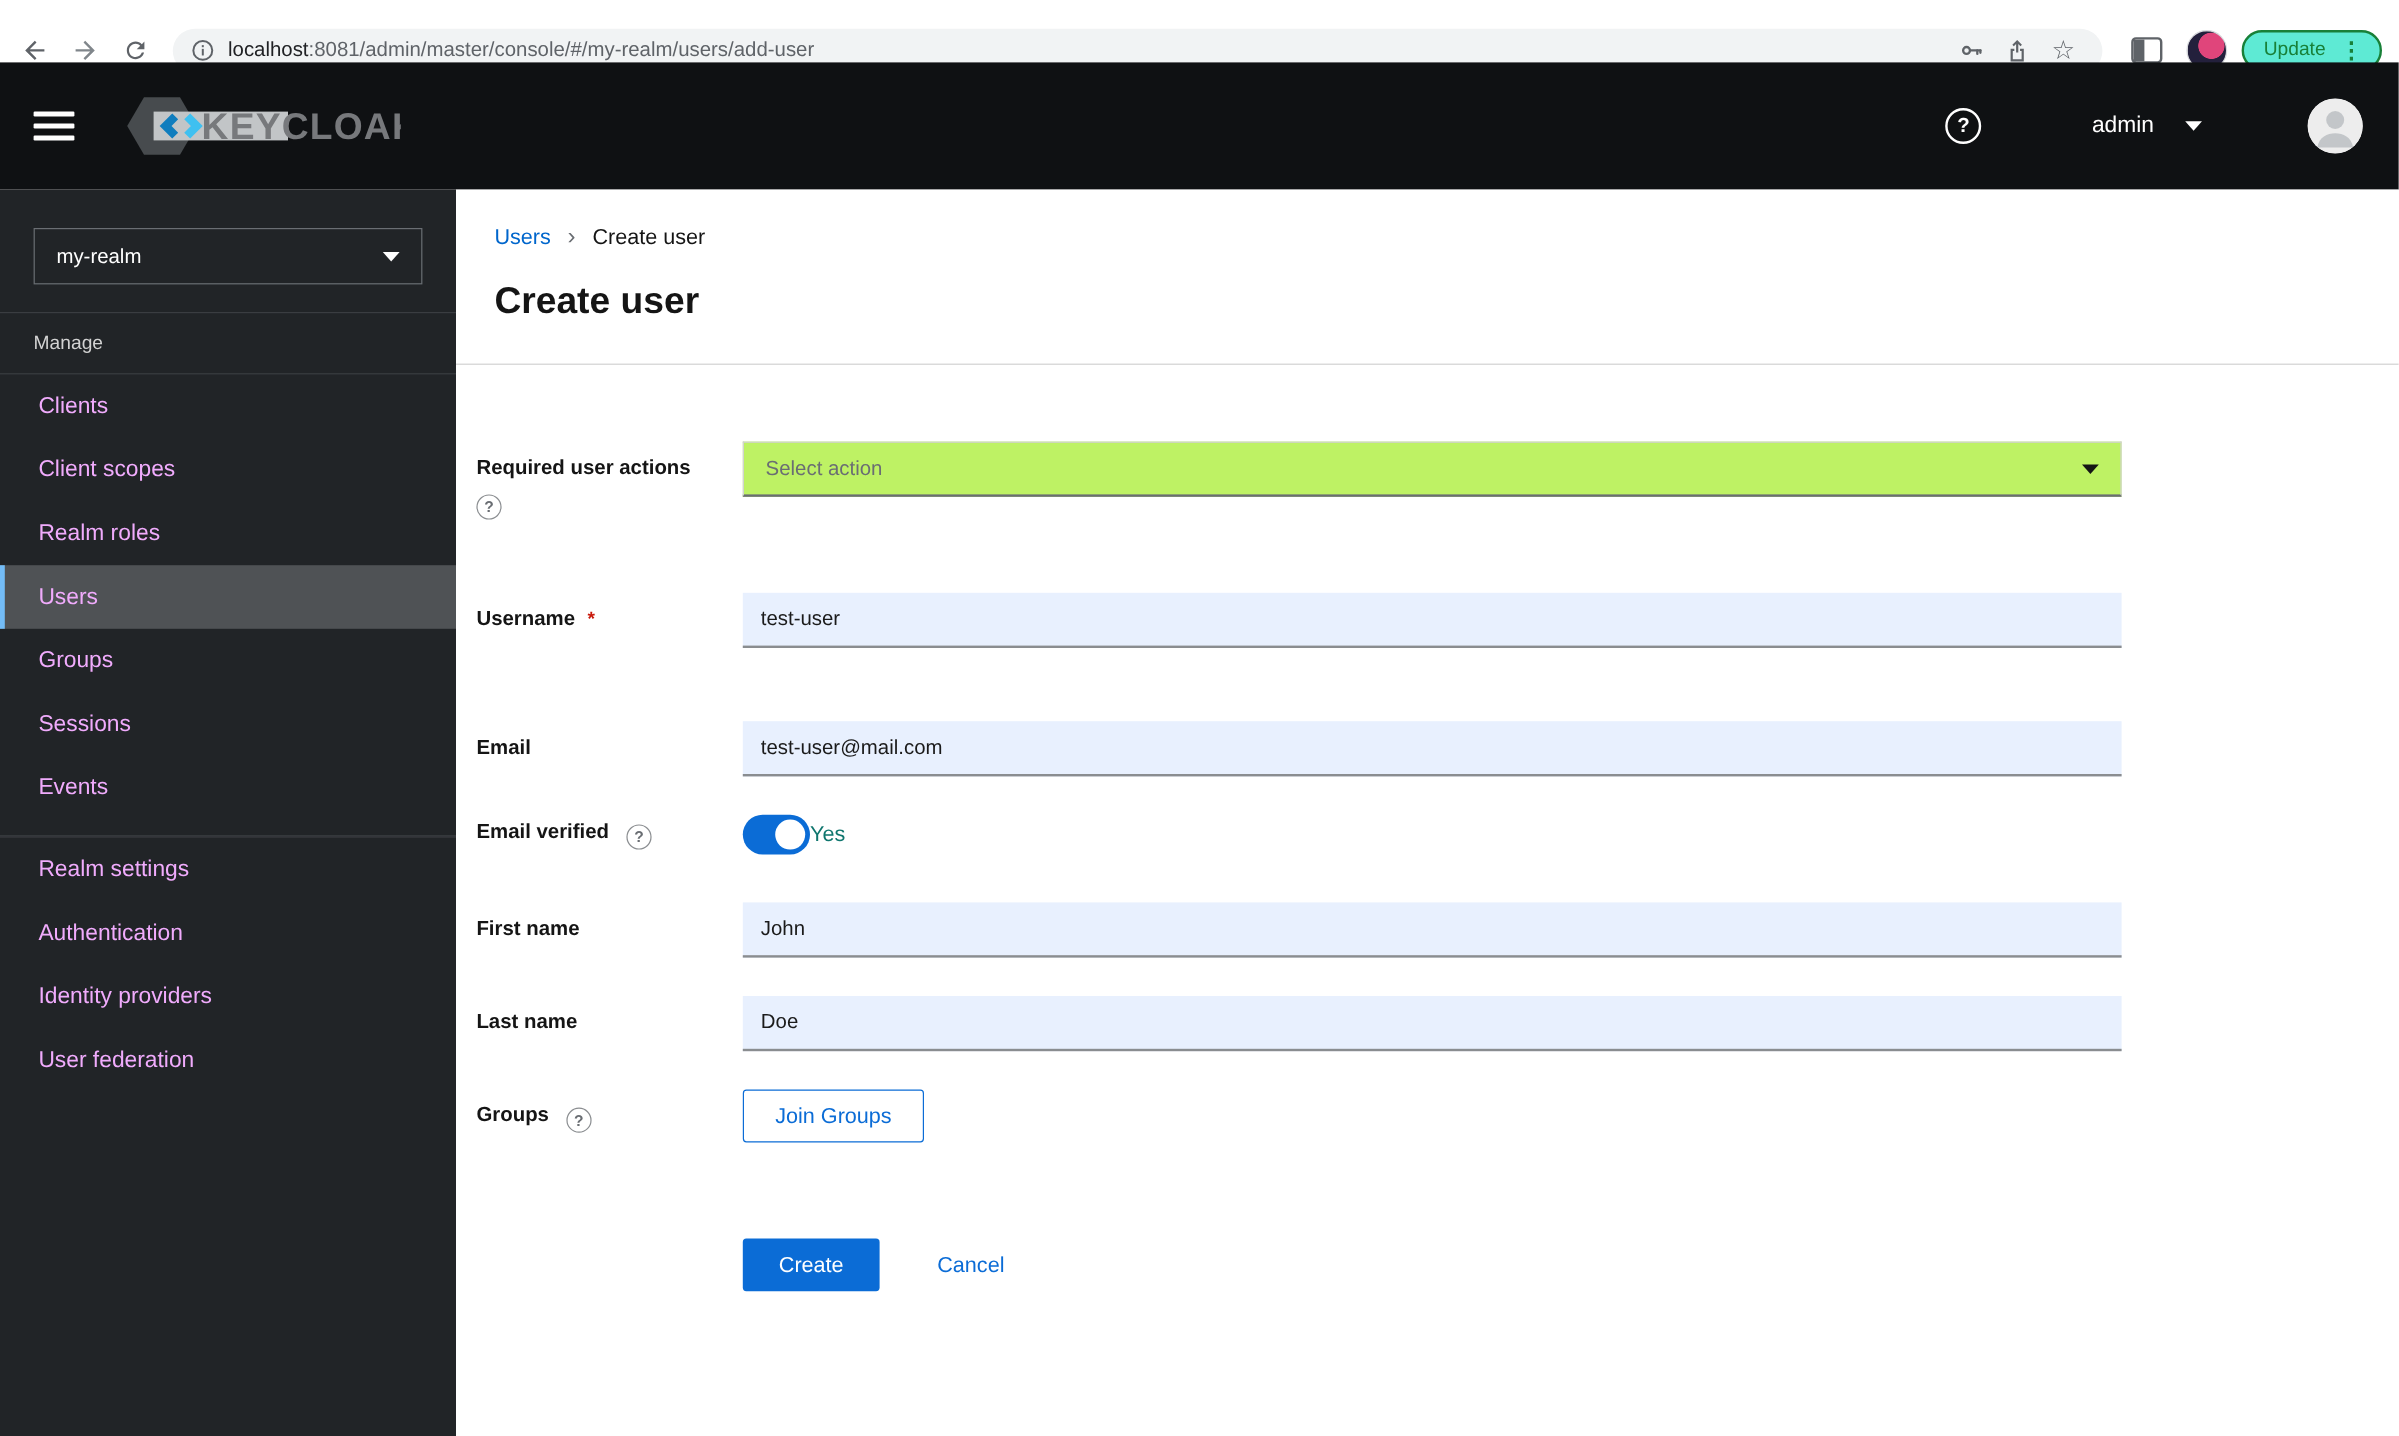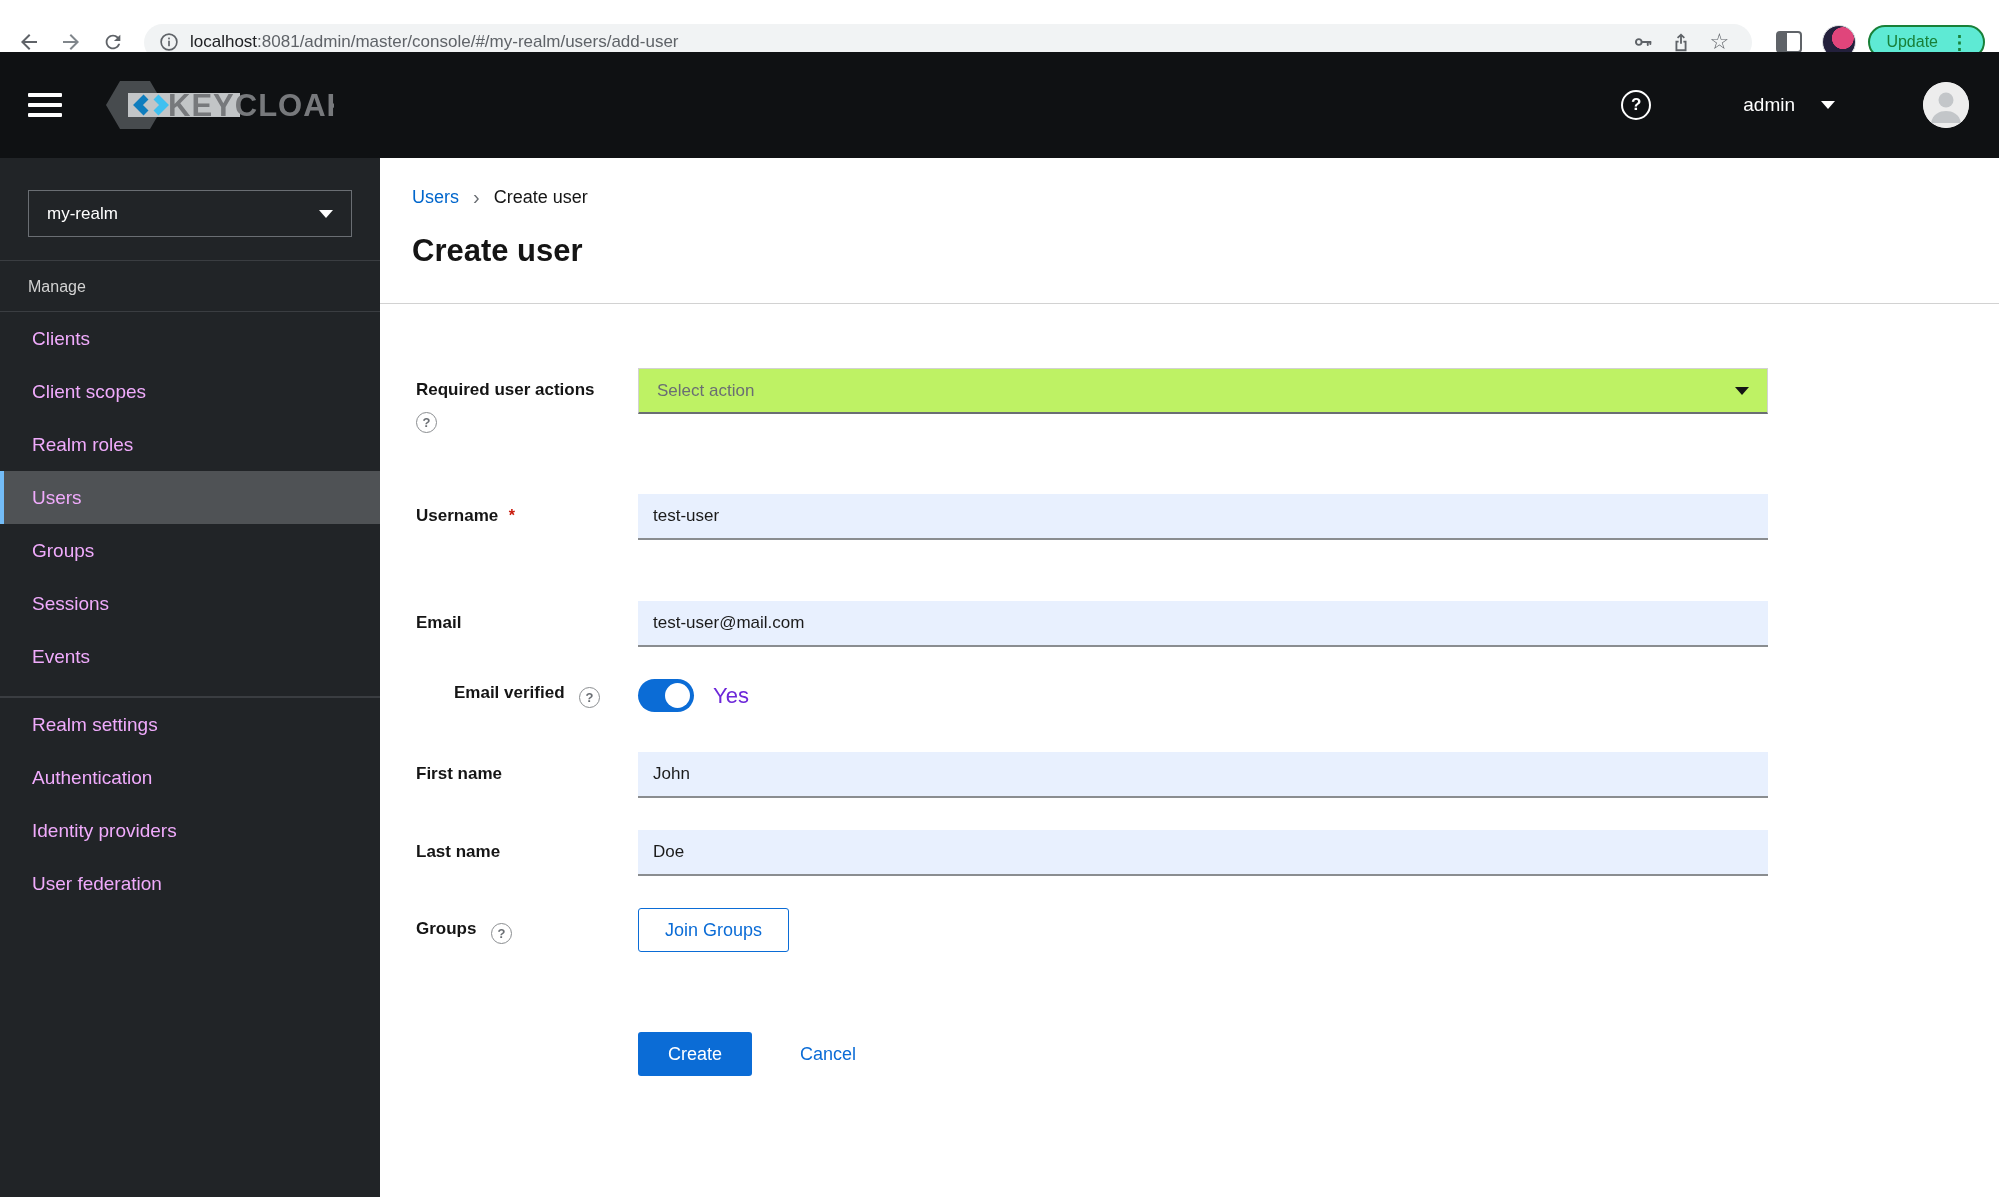--- a/index.html
+++ b/index.html
@@ -96,21 +96,21 @@
 
   
   .main { position: absolute; top: 158px; left: 380px; right: 0; bottom: 0; background: #ffffff; }
   .breadcrumb { padding: 28px 0 0 32px; font-size: 18px; display: flex; align-items: center; }
   .breadcrumb a { color: #0066cc; text-decoration: none; cursor: pointer; }
   .crumb-sep { color: #6a6e73; margin: 0 14px; font-size: 20px; }
   .crumb-current { color: #151515; }
   .page-title { margin: 24px 0 0 32px; font-size: 31px; font-weight: bold; color: #151515; }
   .title-divider { border: none; border-top: 1px solid #d2d2d2; margin-top: 34px; }
 
-  .form { padding: 64px 0 0 36px; width: 1388px; }
+  .form { padding: 64px 0 0 17px; width: 1388px; }
   .form-row { display: flex; margin-bottom: 32px; }
   .label-col { width: 222px; flex: 0 0 auto; padding-top: 12px; }
   .field-label { font-size: 17px; font-weight: bold; color: #151515; }
   .req-star { color: #c9190b; font-size: 16px; margin-left: 6px; font-weight: bold; }
   .help-ic {
     display: inline-flex; width: 21px; height: 21px; border-radius: 50%;
     border: 1.5px solid #8a8d90; color: #6a6e73; font-size: 13px; font-weight: bold;
     align-items: center; justify-content: center; vertical-align: -4px; cursor: pointer;
   }
   .help-below { display: inline-flex; margin-top: 12px; }
@@ -125,26 +125,26 @@
   .sel-caret { margin-left: auto; width: 0; height: 0; border-left: 7px solid transparent;
     border-right: 7px solid transparent; border-top: 8px solid #151515; }
 
   .text-input {
     width: 100%; height: 46px; background: #e8f0fe; border: none;
     border-bottom: 2px solid #8a8d90; padding: 0 15px; font-size: 17px;
     color: #1b1b1b; font-family: "Liberation Sans", sans-serif; outline: none;
   }
 
   .toggle-row { align-items: center; margin-bottom: 40px; }
-  .toggle-row .label-col { padding-top: 0; text-align: center; }
+  .toggle-row .label-col { padding-top: 0; }
   .switch { width: 56px; height: 33px; border-radius: 17px; background: #0b6cd6; position: relative;
     border: none; cursor: pointer; flex: 0 0 auto; }
   .switch .knob { position: absolute; top: 4px; right: 4px; width: 25px; height: 25px;
     background: #ffffff; border-radius: 50%; }
-  .switch-label { font-size: 22px; color: #6d28d9; margin-left: 19px; }
+  .switch-label { font-size: 18px; color: #0f766e; }
   .toggle-wrap { display: flex; align-items: center; }
 
   .row-select { margin-bottom: 61px; }
   .row-username { margin-bottom: 61px; }
   .row-join { margin-bottom: 80px; }
 
   .btn-secondary {
     height: 44px; padding: 0 26px; background: #ffffff; border: 1px solid #0b6cd6;
     border-radius: 3px; color: #0b6cd6; font-size: 18px; cursor: pointer;
     font-family: "Liberation Sans", sans-serif;

